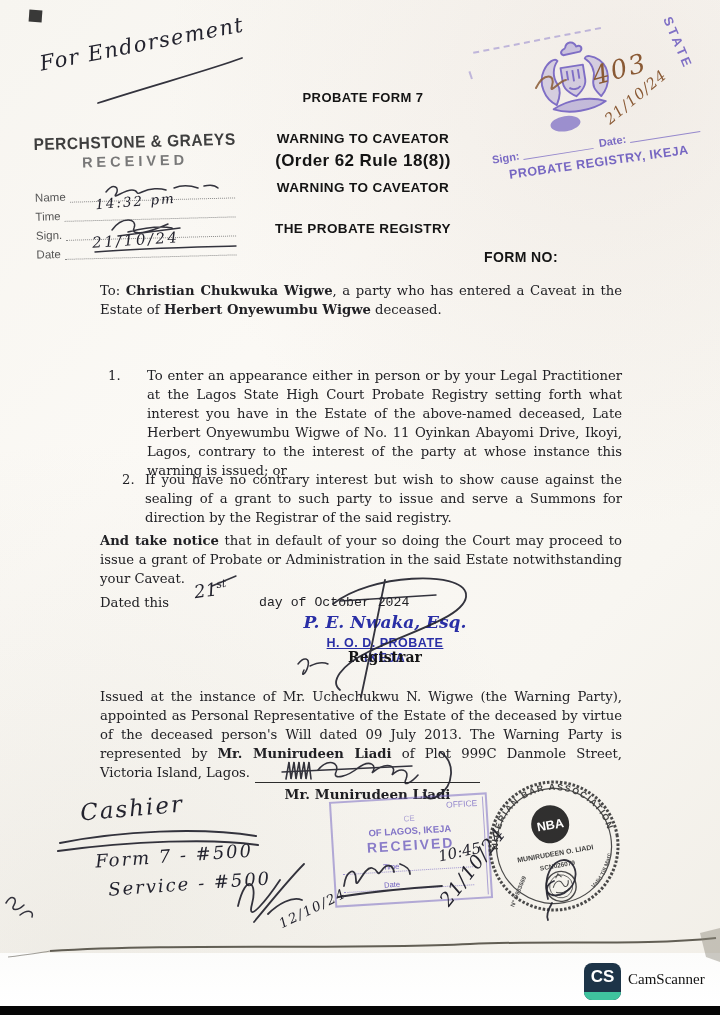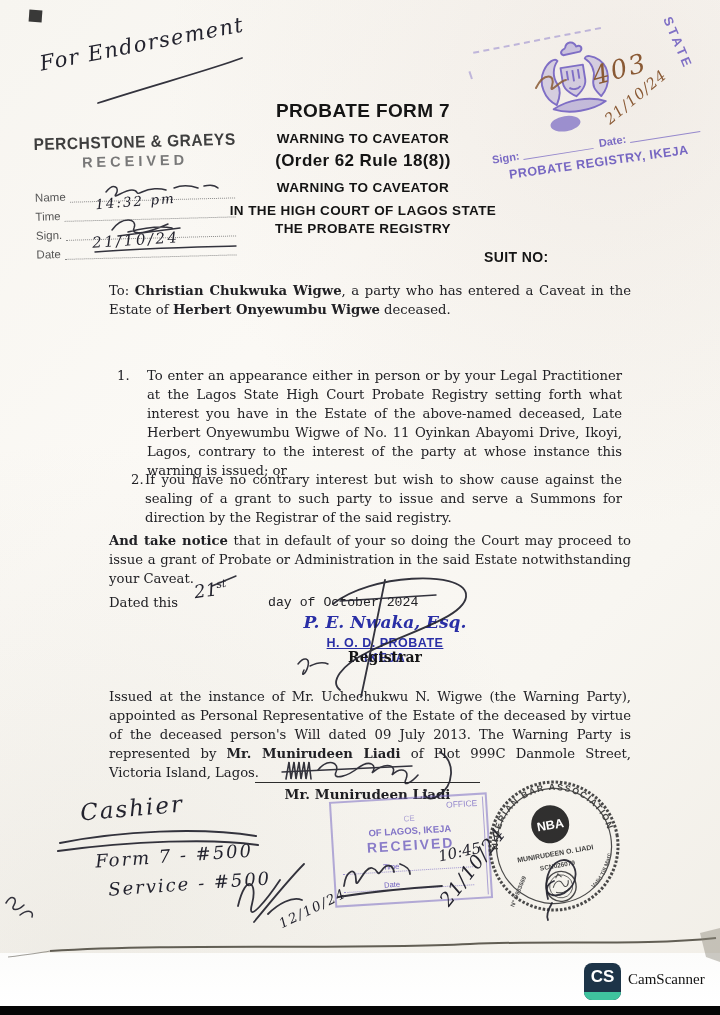--- a/index.html
+++ b/index.html
@@ -8,21 +8,21 @@
     background:
       radial-gradient(circle at 85% 8%, rgba(214,200,190,.25), transparent 40%),
       radial-gradient(circle at 10% 95%, rgba(190,185,170,.18), transparent 45%),
       linear-gradient(135deg,#f7f5f0 0%,#fbf9f5 35%,#f8f6f1 70%,#f1eee7 100%);
     font-family:"DejaVu Serif","Liberation Serif",serif;color:#1e1e22;
   }
   .abs{position:absolute;}
   .sans{font-family:"Liberation Sans","DejaVu Sans",sans-serif;}
   .hdr{font-family:"Liberation Sans",sans-serif;font-weight:bold;color:#141414;letter-spacing:.4px;}
   .hcenter{left:138px;width:450px;text-align:center;}
-  .para{font-size:13.2px;line-height:19px;text-align:justify;color:#212125;margin-left:9px;}
+  .para{font-size:13.2px;line-height:19px;text-align:justify;color:#212125;}
   .b{font-weight:bold;}
   .hw{font-family:"DejaVu Serif",serif;font-style:italic;color:#23232e;white-space:nowrap;}
   
   .pstamp{left:33px;top:133px;width:206px;transform:rotate(-1.5deg);color:#4c4c4c;}
   .pstamp .firm{font-family:"Liberation Sans",sans-serif;font-weight:bold;font-size:15.5px;color:#3e3e3e;letter-spacing:.5px;text-align:center;transform:scaleY(1.08);}
   .pstamp .rcv{font-family:"Liberation Sans",sans-serif;font-weight:800;font-size:14.5px;color:#787878;letter-spacing:4px;text-align:center;margin-top:2px;}
   .prow{position:absolute;left:2px;width:200px;height:18px;font-family:"Liberation Sans",sans-serif;font-size:11.5px;color:#565656;display:flex;align-items:flex-end;}
   .prow .lead{flex:1;border-bottom:1.6px dotted #8a8a8a;margin-left:4px;height:14px;}
   
   .purple{color:#6c5bbf;}
@@ -94,27 +94,26 @@
       <span>Sign:</span>
       <span style="flex:1;border-bottom:1.5px solid rgba(106,88,191,.75);margin:0 6px 1px 3px;height:10px;"></span>
       <span>Date:</span>
       <span style="flex:1;border-bottom:1.5px solid rgba(106,88,191,.75);margin:0 0 1px 3px;height:10px;"></span>
     </div>
     <div class="abs sans" style="left:6px;top:140px;width:226px;text-align:center;font-weight:bold;font-size:12.5px;letter-spacing:.5px;transform:rotate(1deg);opacity:.92;">PROBATE REGISTRY, IKEJA</div>
   </div>
   <div class="abs hw" style="left:592px;top:54px;font-size:26px;color:#8a5a35;transform:rotate(-15deg);letter-spacing:2px;">403</div>
   <div class="abs hw" style="left:598px;top:88px;font-size:15px;color:#8a5a35;transform:rotate(-40deg);letter-spacing:1px;">21/10/24</div>
 
-  <div class="abs hdr hcenter" style="top:100px;font-size:19px;">PROBATE FORM 7</div>
+  <div class="abs hdr hcenter" style="top:90px;font-size:13px;">PROBATE FORM 7</div>
   <div class="abs hdr hcenter" style="top:131px;font-size:13.5px;">WARNING TO CAVEATOR</div>
   <div class="abs hdr hcenter" style="top:151px;font-size:17px;">(Order 62 Rule 18(8))</div>
   <div class="abs hdr hcenter" style="top:180px;font-size:13.5px;">WARNING TO CAVEATOR</div>
-  <div class="abs hdr hcenter" style="top:203px;font-size:13.5px;">IN THE HIGH COURT OF LAGOS STATE</div>
   <div class="abs hdr hcenter" style="top:221px;font-size:13.5px;">THE PROBATE REGISTRY</div>
-  <div class="abs hdr" style="left:484px;top:249px;font-size:14px;">SUIT NO:</div>
+  <div class="abs hdr" style="left:484px;top:249px;font-size:14px;">FORM NO:</div>
 
   <div class="abs para" style="left:100px;top:281px;width:522px;"><span>To: </span><span class="b">Christian Chukwuka Wigwe</span><span>, a party who has entered a Caveat in the Estate of </span><span class="b">Herbert Onyewumbu Wigwe</span><span> deceased.</span></div>
 
 
   <div class="abs" style="left:100px;top:366px;width:522px;">
     <span class="abs para" style="left:8px;">1.</span>
     <div class="para" style="margin-left:47px;">To enter an appearance either in person or by your Legal Practitioner at the Lagos State High Court Probate Registry setting forth what interest you have in the Estate of the above-named deceased, Late Herbert Onyewumbu Wigwe of No. 11 Oyinkan Abayomi Drive, Ikoyi, Lagos, contrary to the interest of the party at whose instance this warning is issued; or</div>
   </div>
 
   <div class="abs" style="left:100px;top:470px;width:522px;">

